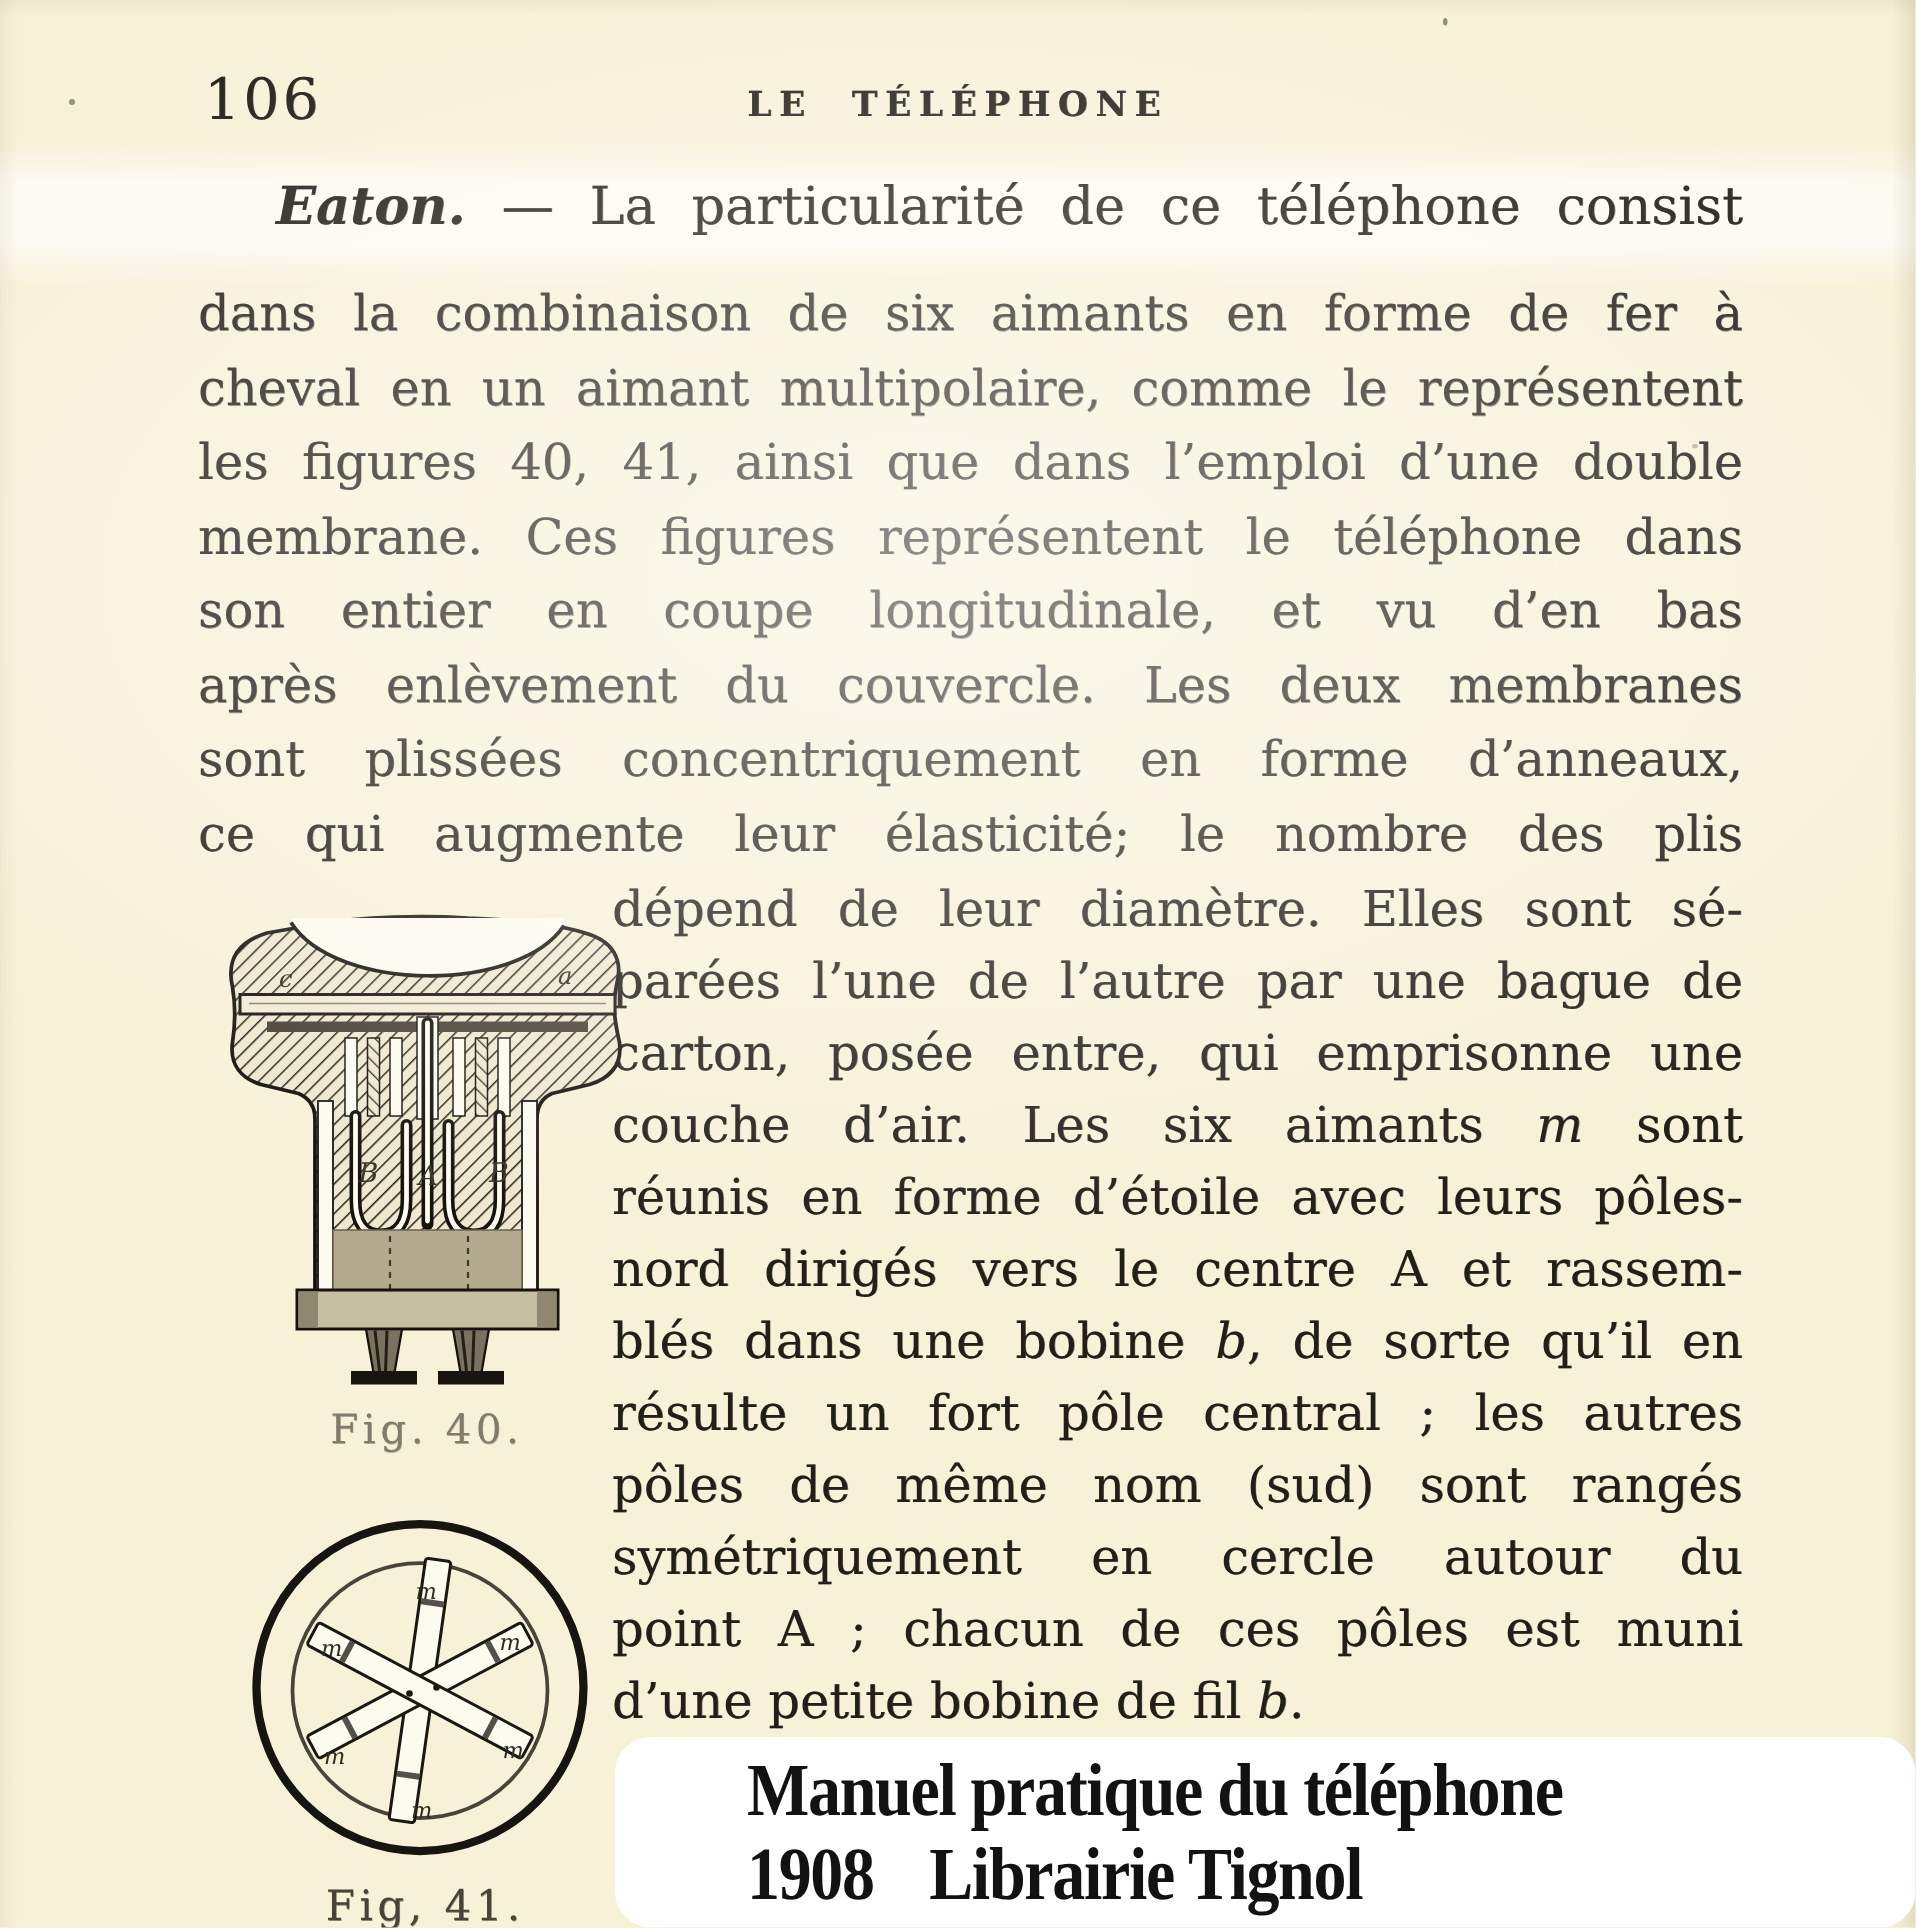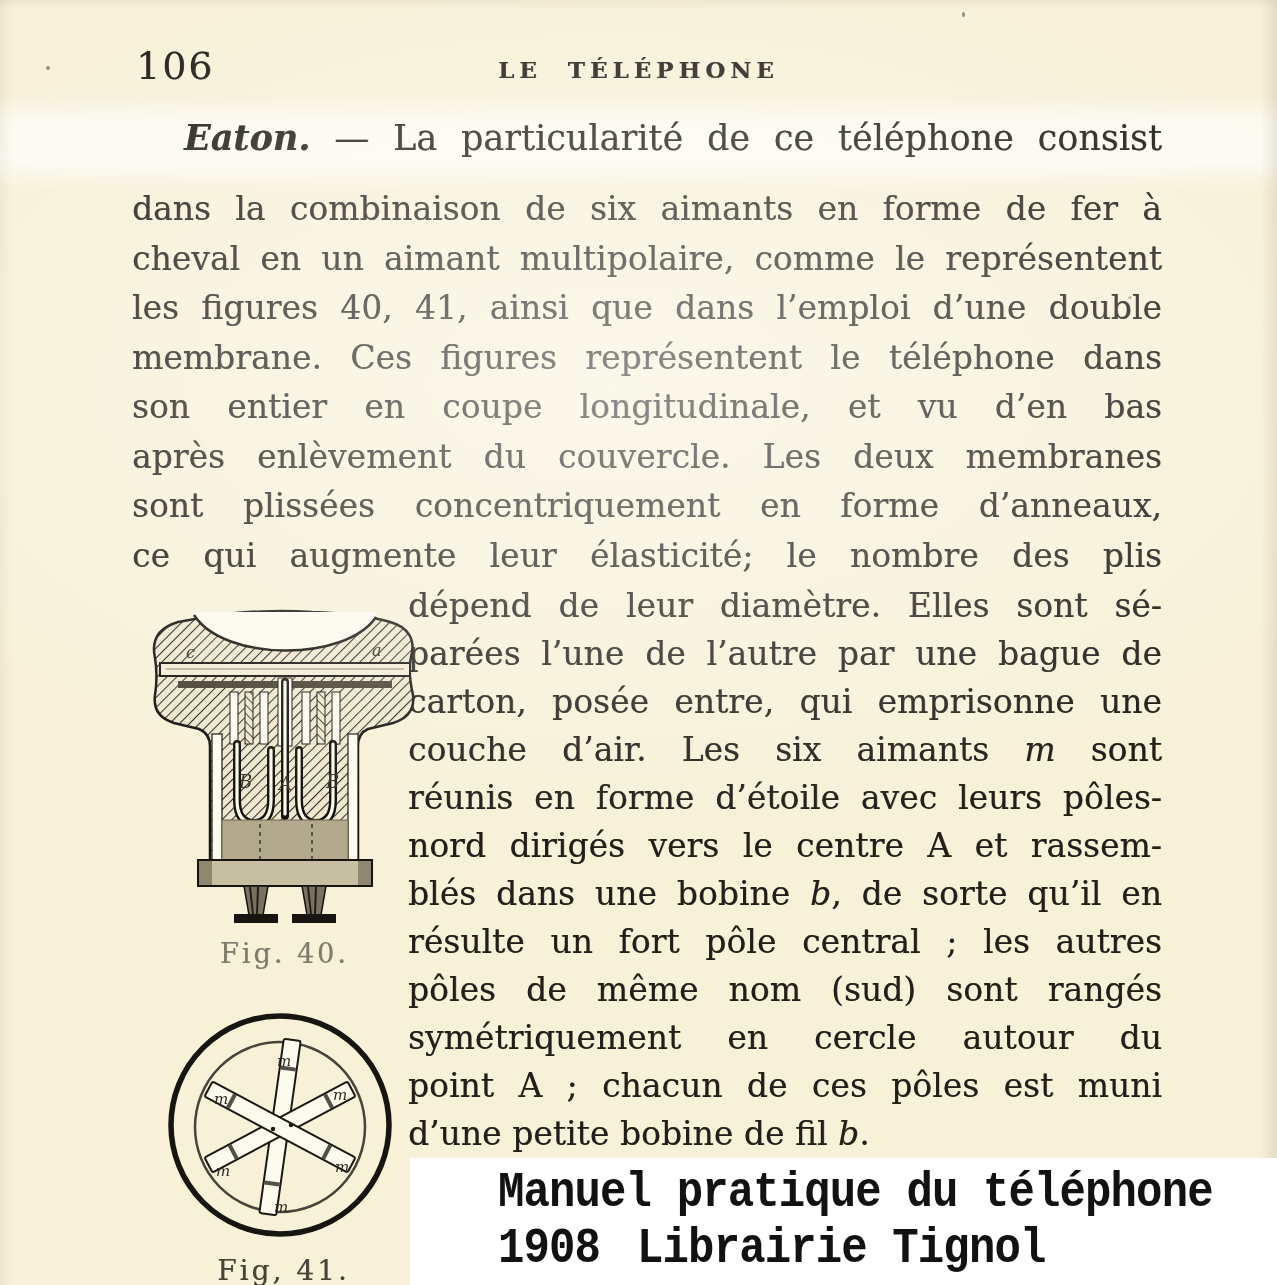--- a/index.html
+++ b/index.html
@@ -65,22 +65,22 @@
   .figure-41{left:156px;top:1006px;width:255px;}
   .fig-caption{
     font-size:27px;letter-spacing:3px;color:#3a342a;margin-top:4px;
   }
   .figure-40 .fig-caption{opacity:0.62;margin-top:2px;}
   .figure-41 .fig-caption{opacity:0.92;font-size:28px;}
 
   .overlay-caption-box{
     position:absolute;left:410px;top:1158px;width:867px;height:127px;
     background:var(--overlay_bg);z-index:4;
-    font-family:Liberation Mono, monospace;
-    font-weight:bold;color:var(--overlay_ink);
+    font-family:Liberation Serif, serif;
+    font-weight:bold;color:var(--overlay_ink);border-radius:24px;
   }
   .overlay-line{
     position:absolute;left:88px;font-size:50px;letter-spacing:-1px;
     transform:scaleX(0.88);transform-origin:left center;white-space:nowrap;
   }
   .overlay-line1{top:6px;}
   .overlay-line2{top:62px;}
   .overlay-year{margin-right:42px;}
 
   svg text{font-family:"DejaVu Serif","Liberation Serif",serif;}

